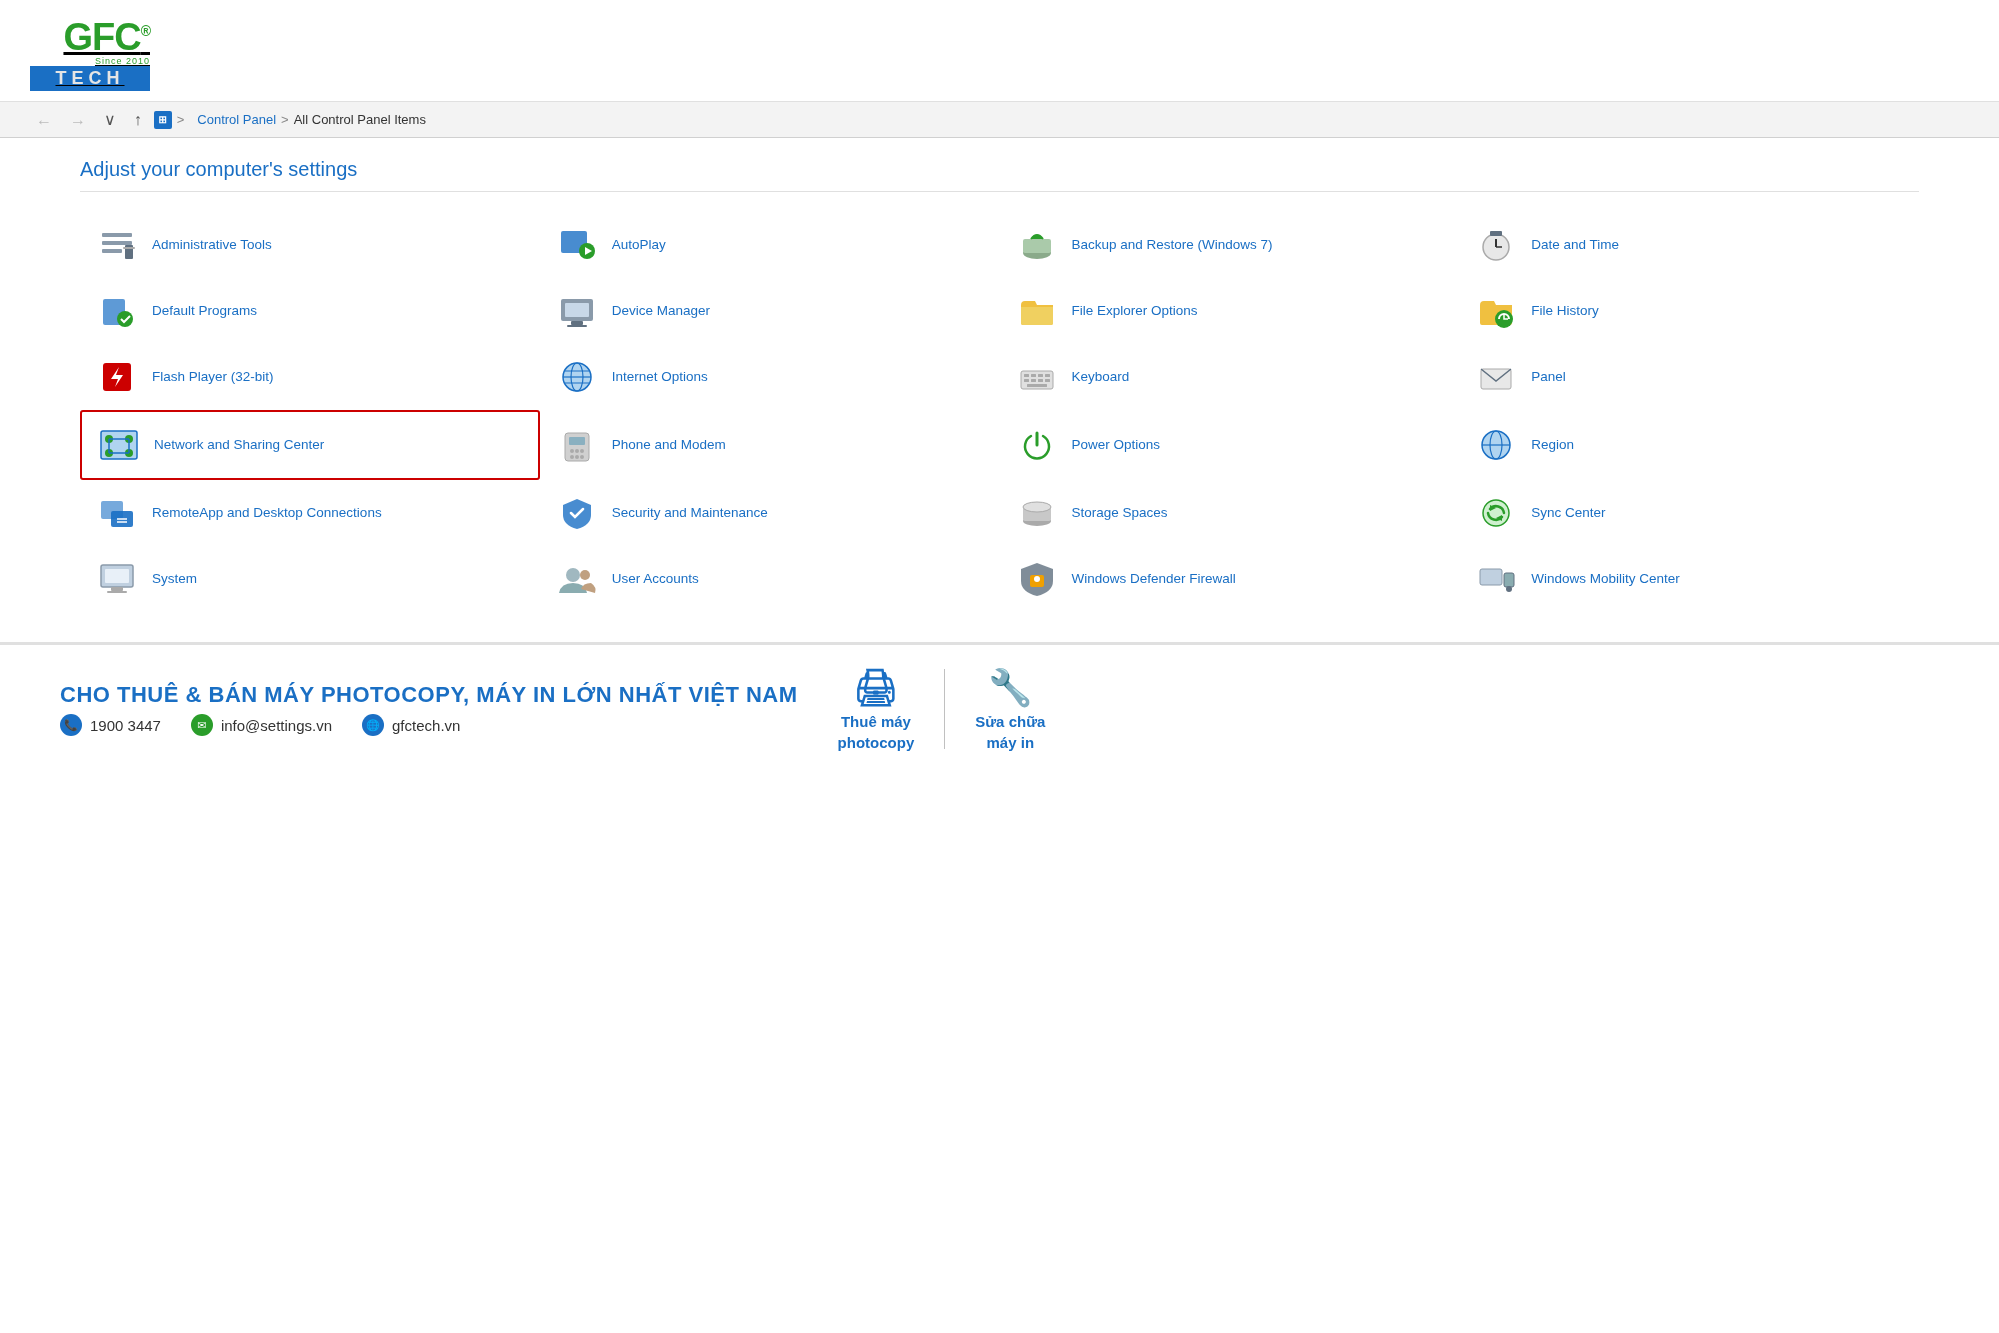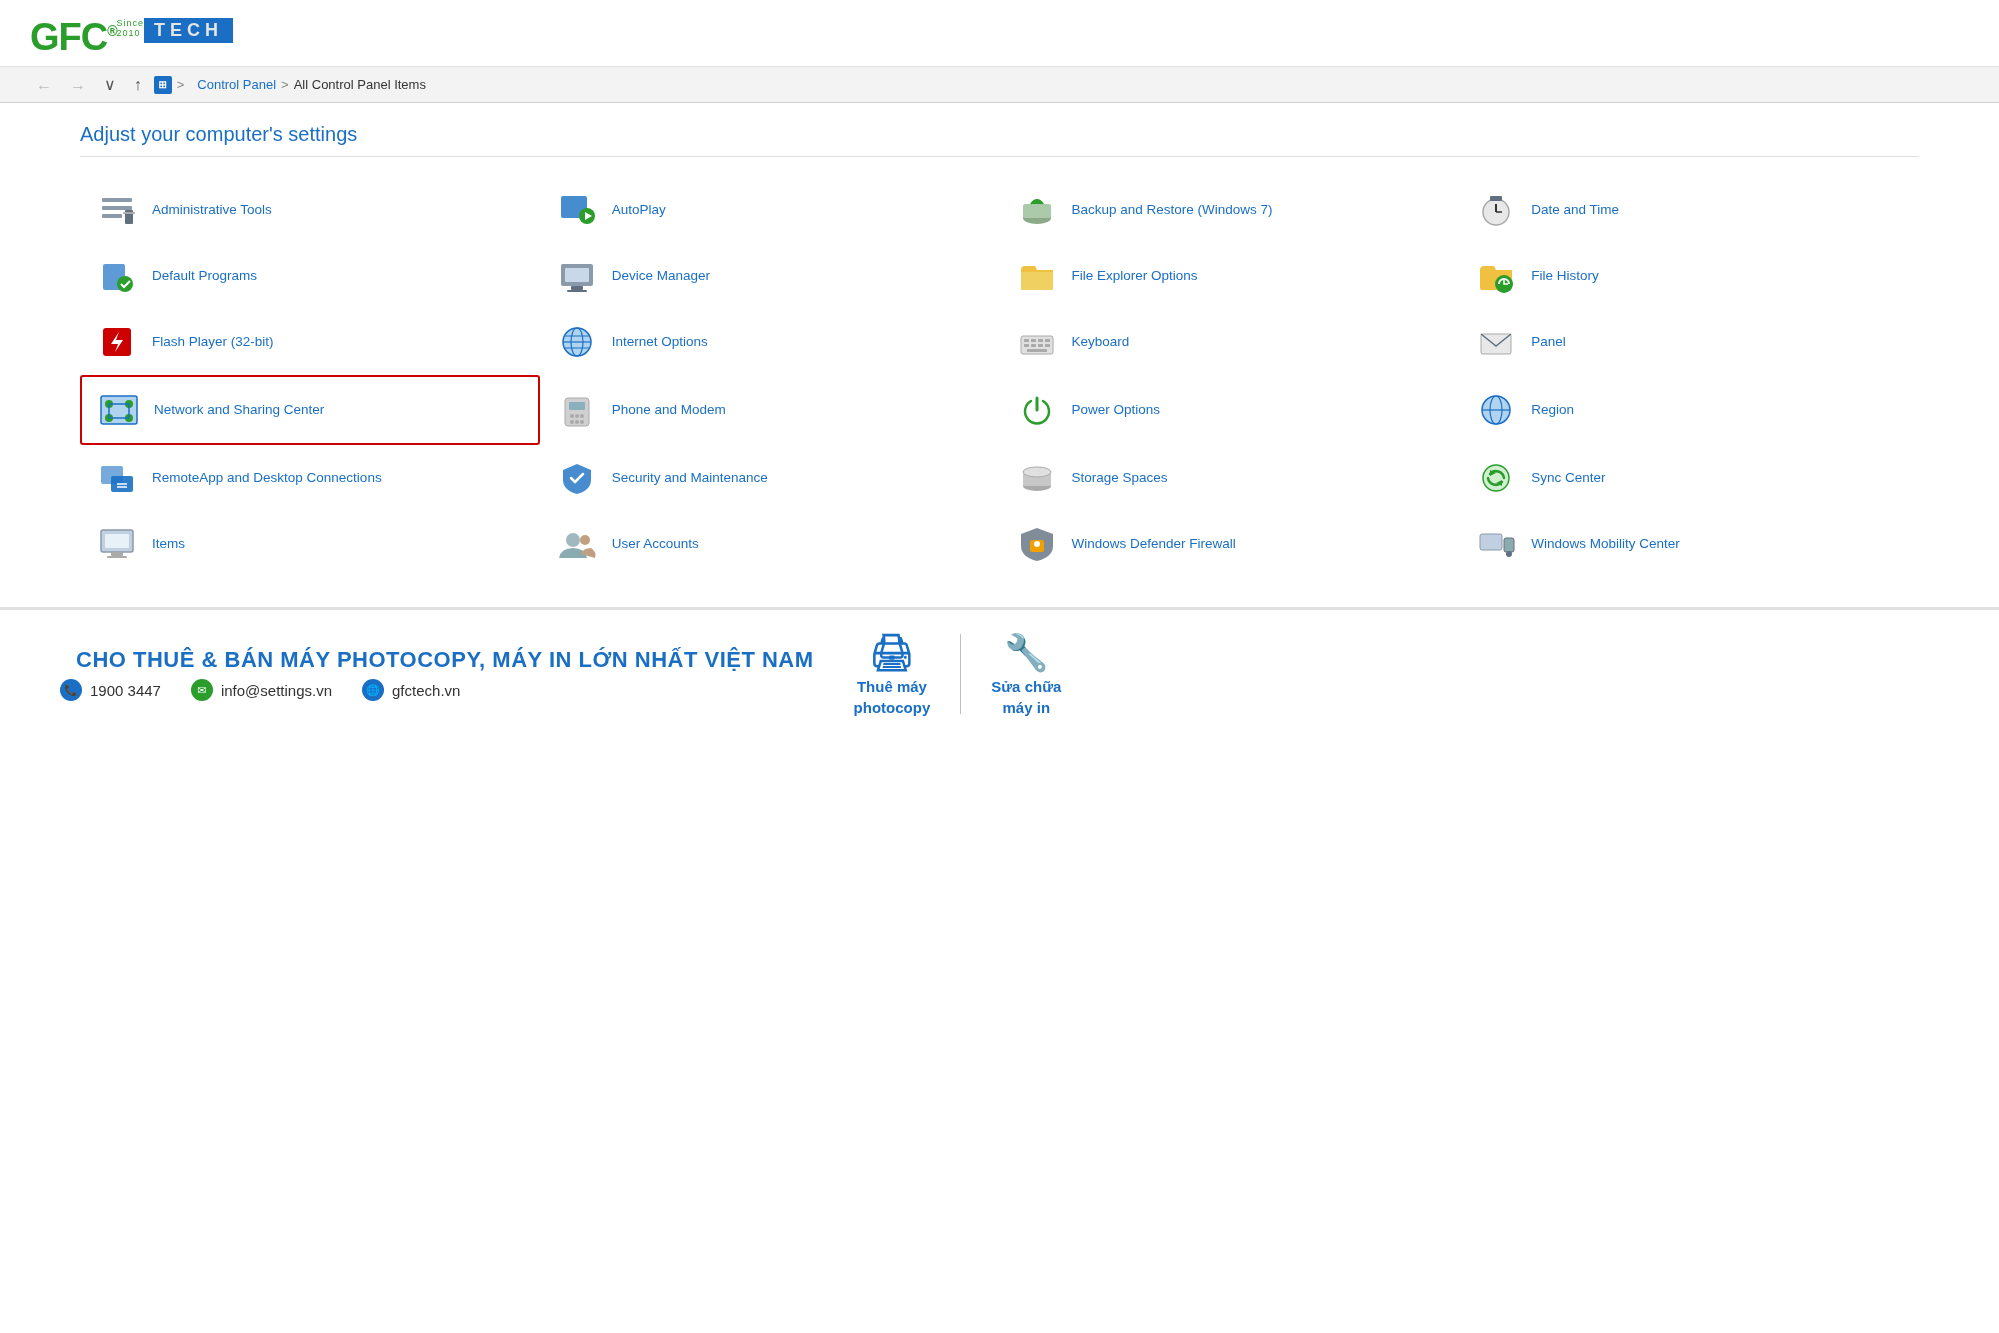--- a/index.html
+++ b/index.html
@@ -11,23 +11,24 @@
       overflow-x: hidden;
     }
 
     
     .logo-area {
       padding: 18px 30px 10px 30px;
       border-bottom: 1px solid #e0e0e0;
     }
     .logo-box {
       display: inline-flex;
-      flex-direction: row;
-      align-items: flex-start;
+      flex-direction: column;
+      align-items: flex-end;
       width: 120px;
+      text-decoration: underline;
     }
     .logo-gfc {
       font-size: 38px;
       font-weight: 900;
       color: #2a9d2a;
       line-height: 1;
       letter-spacing: -1px;
     }
     .logo-gfc .reg {
       font-size: 14px;
@@ -149,21 +150,20 @@
       display: flex;
       align-items: center;
       gap: 40px;
     }
     .footer-main-text {
       font-size: 22px;
       font-weight: 900;
       color: #1a6fc4;
       letter-spacing: 0.5px;
       flex: 1;
-      margin-left: 16px;
     }
     .footer-contact {
       display: flex;
       gap: 30px;
       align-items: center;
       margin-top: 6px;
     }
     .footer-contact-item {
       display: flex;
       align-items: center;
@@ -466,21 +466,21 @@
       </div>
       <div class="control-item">
         <div class="item-icon">
           <svg class="icon-svg" viewBox="0 0 40 40">
             <rect x="4" y="6" width="32" height="22" rx="2" fill="#c0d0e0" stroke="#8a9aaa" stroke-width="1.5"></rect>
             <rect x="8" y="10" width="24" height="14" rx="1" fill="#e8f0f8"></rect>
             <rect x="14" y="28" width="12" height="4" rx="1" fill="#aaa"></rect>
             <rect x="10" y="32" width="20" height="2" rx="1" fill="#aaa"></rect>
           </svg>
         </div>
-        <div class="item-label">Items</div>
+        <div class="item-label">System</div>
       </div>
       <div class="control-item">
         <div class="item-icon">
           <svg class="icon-svg" viewBox="0 0 40 40">
             <circle cx="16" cy="16" r="7" fill="#a0b8c0"></circle>
             <circle cx="28" cy="16" r="5" fill="#c0a080"></circle>
             <path d="M2 34 Q4 24 16 24 Q28 24 30 34" fill="#8aacb0"></path>
             <path d="M24 30 Q26 24 34 24 Q40 28 38 34" fill="#c0a080"></path>
           </svg>
         </div>

